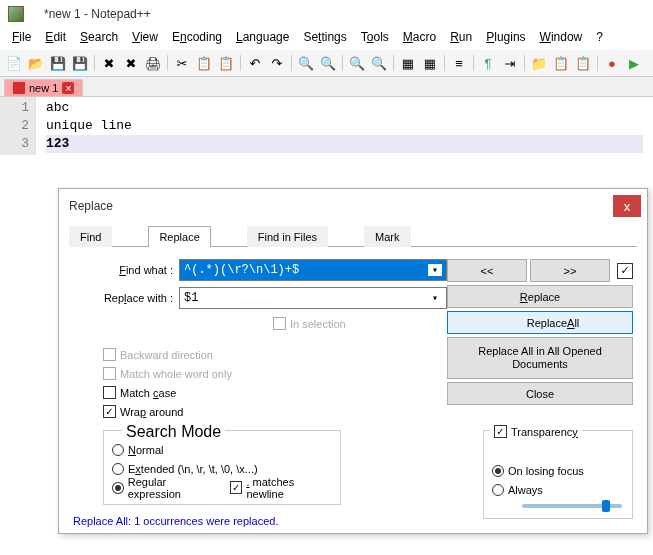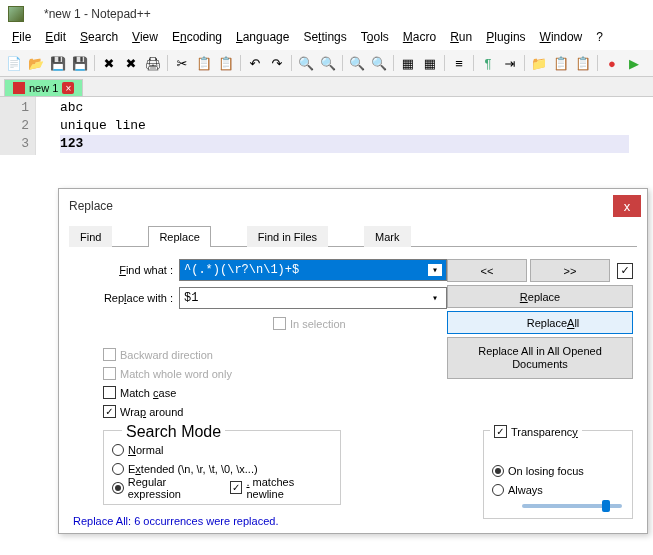--- a/index.html
+++ b/index.html
@@ -7,26 +7,26 @@
 .titlebar { background: #fff; padding: 6px 8px 4px; display: flex; align-items: center; gap: 20px; }
 .app-icon { width: 16px; height: 16px; background: linear-gradient(135deg,#8fbc8f,#556b2f); border: 1px solid #556b2f; }
 .title-text { font-size: 12px; color: #333; }
 .menubar { padding: 2px 6px 4px; display: flex; gap: 2px; }
 .menubar span { padding: 2px 6px; cursor: default; }
 .menubar span u { text-decoration: underline; }
 .toolbar { padding: 3px 4px; border-bottom: 1px solid #ccc; display: flex; gap: 2px; align-items: center; background: #f5f5f5; }
 .tool-btn { width: 20px; height: 20px; display: flex; align-items: center; justify-content: center; border-radius: 2px; font-size: 13px; }
 .tool-sep { width: 1px; height: 16px; background: #ccc; margin: 0 2px; }
 .tabbar { background: #f0f0f0; padding: 2px 4px 0; border-bottom: 1px solid #ccc; display: flex; }
-.file-tab { background: #86efac; padding: 2px 8px; border: 1px solid #ccc; border-bottom: none; display: flex; align-items: center; gap: 4px; font-size: 11px; }
+.file-tab { background: #fca5a5; padding: 2px 8px; border: 1px solid #ccc; border-bottom: none; display: flex; align-items: center; gap: 4px; font-size: 11px; }
 .tab-save-icon { width: 12px; height: 12px; background: #d32f2f; display: inline-block; }
 .tab-close { width: 12px; height: 12px; background: #d32f2f; color: #fff; font-size: 10px; display: flex; align-items: center; justify-content: center; border-radius: 2px; }
 .editor { display: flex; font-family: "Courier New", monospace; font-size: 13px; background: #fff; }
 .gutter { background: #e8e8e8; width: 36px; text-align: right; padding: 2px 6px 2px 2px; color: #808080; border-right: 1px solid #ddd; line-height: 18px; }
-.code-area { padding: 2px 24px; line-height: 18px; flex: 1; }
+.code-area { padding: 2px 10px; line-height: 18px; flex: 1; }
 .code-line { height: 18px; }
 .code-line.current { background: #e8e8f8; font-weight: bold; }
 .dialog { position: absolute; left: 58px; top: 188px; width: 590px; background: #fff; border: 1px solid #aaa; box-shadow: 2px 2px 6px rgba(0,0,0,0.2); }
 .dialog-title { display: flex; align-items: center; padding: 6px 6px 2px 10px; }
 .dialog-title-text { flex: 1; font-size: 12px; color: #333; }
 .dialog-close { width: 28px; height: 22px; background: #c94040; color: #fff; display: flex; align-items: center; justify-content: center; font-size: 13px; }
 .dialog-tabs { display: flex; margin: 6px 10px 0; border-bottom: 1px solid #aaa; gap: 36px; }
 .dialog-tab { padding: 4px 10px; font-size: 11px; border: 1px solid transparent; border-bottom: none; position: relative; top: 1px; background: #f0f0f0; }
 .dialog-tab.active { background: #fff; border-color: #aaa; }
 .dialog-body { padding: 12px 14px 8px; position: relative; }
@@ -237,18 +237,19 @@
 
     <div class="right-col">
       <div class="nav-row">
         <div class="btn half">&lt;&lt;</div>
         <div class="btn half">&gt;&gt;</div>
         <div class="pin-check">✓</div>
       </div>
       <div class="btn full"><u>R</u>eplace</div>
       <div class="btn full highlight">Replace <u>A</u>ll</div>
       <div class="btn full tall">Replace All in All Opened Documents</div>
+      <div class="btn full">Close</div>
     </div>
 
     <div style="height:20px;"></div>
   </div>
-  <div class="status-line">Replace All: 6 occurrences were replaced.</div>
+  <div class="status-line">Replace All: 1 occurrences were replaced.</div>
 </div>
 
 </body></html>

